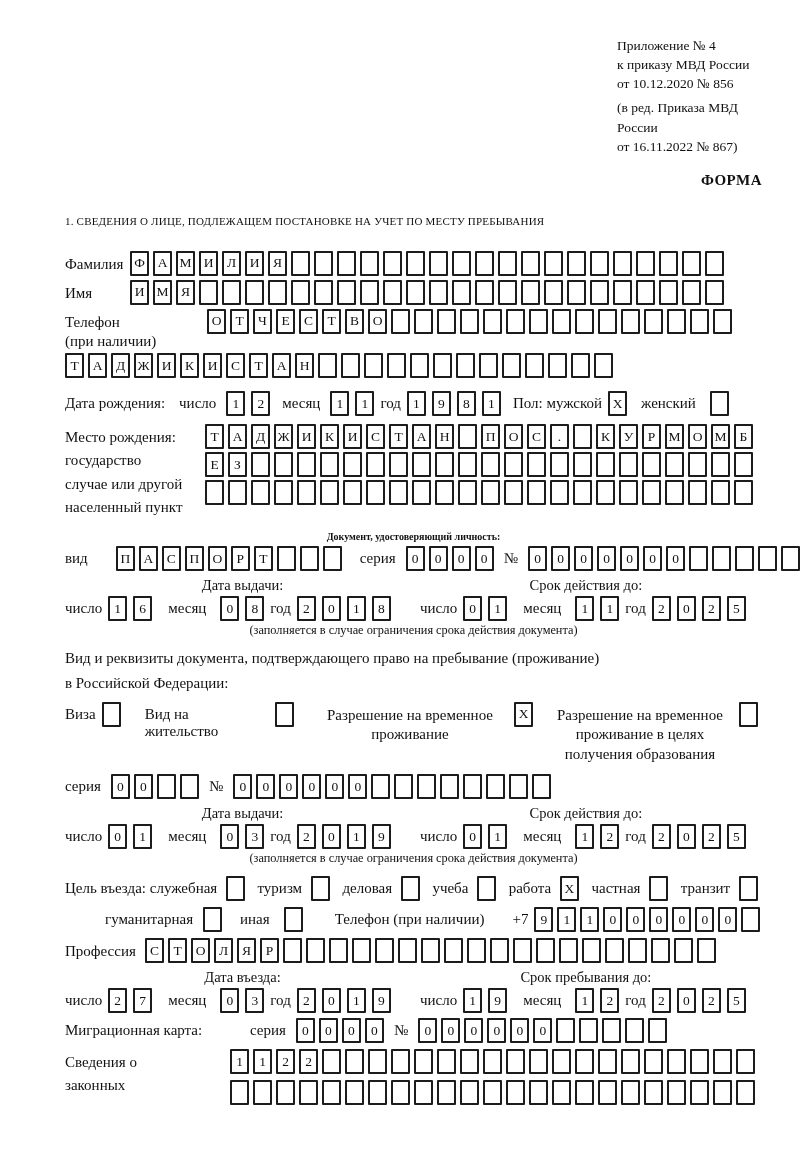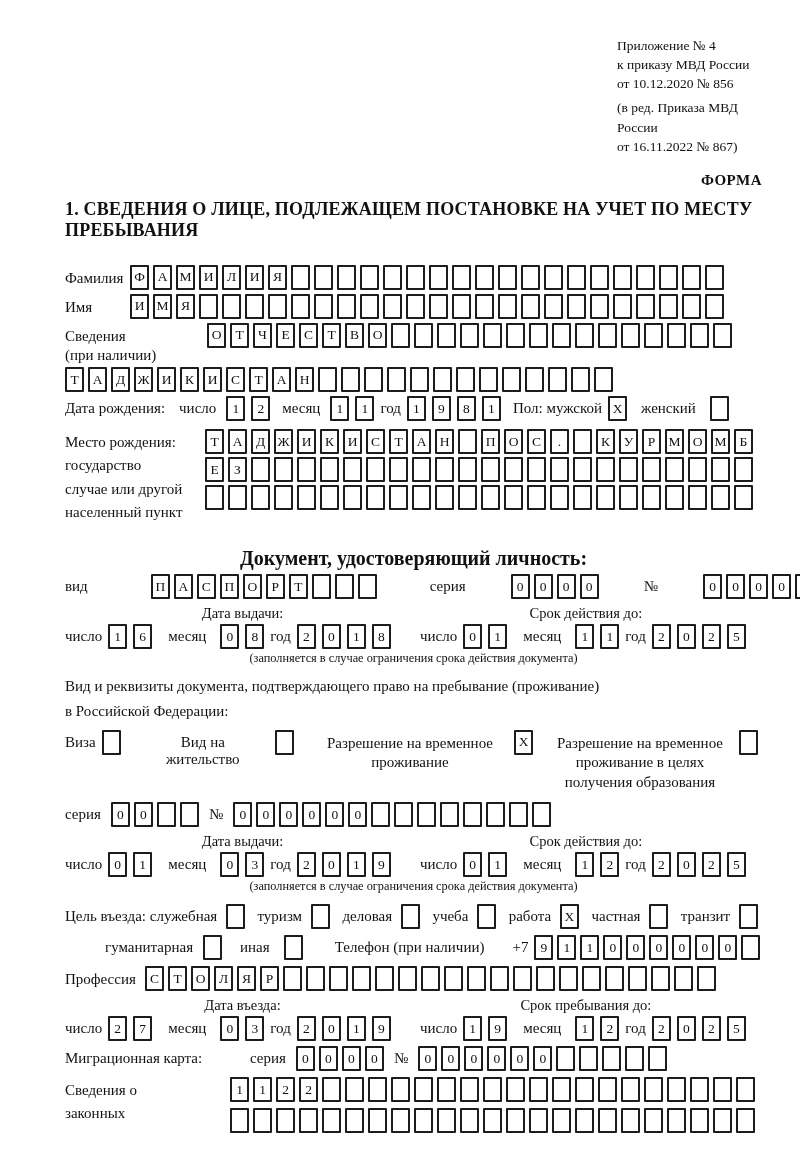--- a/index.html
+++ b/index.html
@@ -12,43 +12,43 @@
   .page { width: 800px; height: 1163px; padding: 36px 38px 10px 65px; overflow: hidden; }
 
   
   .annex { margin-left: 552px; font-size: 13.5px; line-height: 1.42; }
   .annex .ed { margin-top: 5px; }
   .forma { text-align: right; font-weight: bold; font-size: 15px; margin-top: 16px; letter-spacing: .5px; }
 
   
   .title { text-align: center; font-weight: bold; font-size: 15.5px; line-height: 1.5; margin-top: 20px; }
   .blank-line { display: inline-block; width: 56px; border-bottom: 2px solid #333; height: 14px; margin-left: 10px; }
-  .sec-head { font-weight: bold; font-size: 18px; margin-top: 10px; letter-spacing: .2px; }
+  .sec-head { font-weight: normal; font-size: 11px; margin-top: 26px; letter-spacing: .2px; }
 
   
   .frow { display: flex; align-items: flex-start; margin-top: 4px; }
   .lbl { font-size: 15px; line-height: 1.27; padding-top: 4px; flex: none; }
   .boxes { display: flex; flex-wrap: nowrap; }
   .cbox {
     display: inline-flex; align-items: center; justify-content: center;
     width: 19px; height: 25px; border: 2px solid #1c1c1c; border-radius: 1px;
     margin-right: 4px; font-size: 13.5px; flex: none; background: #fff;
   }
   .sp .cbox { margin-right: 6px; }
   .w65  { width: 65px; }
   .w142 { width: 142px; }
   .w140 { width: 140px; }
 
   .stackrows .frow { margin-top: 3px; }
 
-  .center-bold { text-align: center; font-weight: bold; font-size: 20px; margin-top: 23px; }
+  .center-bold { text-align: center; font-weight: bold; font-size: 10px; margin-top: 12px; }
 
   .inlbl { padding-top: 4px; flex: none; }
   .gap6 { margin-left: 6px; } .gap10 { margin-left: 10px; } .gap14 { margin-left: 14px; }
-  .gap20 { margin-left: 20px; text-align: center; } .gap28 { margin-left: 28px; }
+  .gap20 { margin-left: 20px; } .gap28 { margin-left: 28px; }
 
   
   .dates-row { display: flex; margin-top: 6px; }
   .dates-col { }
   .dates-col.left { width: 355px; }
   .dates-head { text-align: center; font-size: 14.5px; margin-bottom: 2px; }
   .date-parts { display: flex; align-items: flex-start; }
   .fine-note { text-align: center; font-size: 12.3px; margin-top: 2px; }
 
   
@@ -141,21 +141,21 @@
         <span class="cbox"></span>
         <span class="cbox"></span>
         <span class="cbox"></span>
         <span class="cbox"></span>
         <span class="cbox"></span>
       </span>
   </div>
 
   <div class="frow">
     <span class="lbl w142">
-      <span>Сведения</span><br>
+      <span>Телефон</span><br>
       <span>(при наличии)</span>
     </span>
     <span class="boxes">
         <span class="cbox">О</span>
         <span class="cbox">Т</span>
         <span class="cbox">Ч</span>
         <span class="cbox">Е</span>
         <span class="cbox">С</span>
         <span class="cbox">Т</span>
         <span class="cbox">В</span>
@@ -200,21 +200,21 @@
         <span class="cbox"></span>
         <span class="cbox"></span>
         <span class="cbox"></span>
         <span class="cbox"></span>
         <span class="cbox"></span>
         <span class="cbox"></span>
         <span class="cbox"></span>
       </span>
   </div>
 
-  <div class="frow" style="margin-top:4px;">
+  <div class="frow" style="margin-top:13px;">
     <span class="inlbl">Дата рождения:</span>
     <span class="inlbl gap14">число</span>
     <span class="boxes sp gap10">
         <span class="cbox">1</span>
         <span class="cbox">2</span>
       </span>
     <span class="inlbl gap6">месяц</span>
     <span class="boxes sp gap10">
         <span class="cbox">1</span>
         <span class="cbox">1</span>
@@ -321,21 +321,21 @@
             <span class="cbox"></span>
             <span class="cbox"></span>
             <span class="cbox"></span>
             <span class="cbox"></span>
           </span>
         </div>
     </div>
   </div>
 
   <div class="center-bold">Документ, удостоверяющий личность:</div>
-  <div class="frow" style="margin-top:4px;gap:35px;">
+  <div class="frow" style="margin-top:4px;">
     <span class="inlbl">вид</span>
     <span class="boxes gap28">
         <span class="cbox">П</span>
         <span class="cbox">А</span>
         <span class="cbox">С</span>
         <span class="cbox">П</span>
         <span class="cbox">О</span>
         <span class="cbox">Р</span>
         <span class="cbox">Т</span>
         <span class="cbox"></span>

